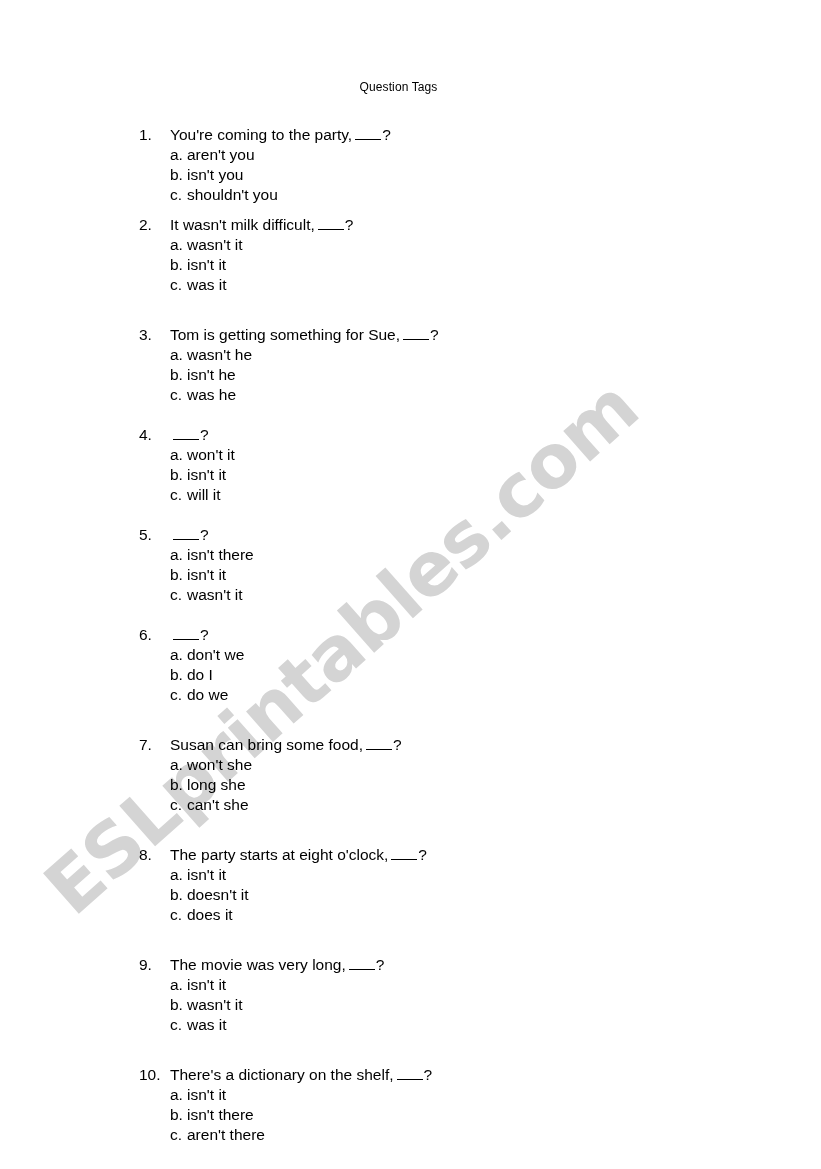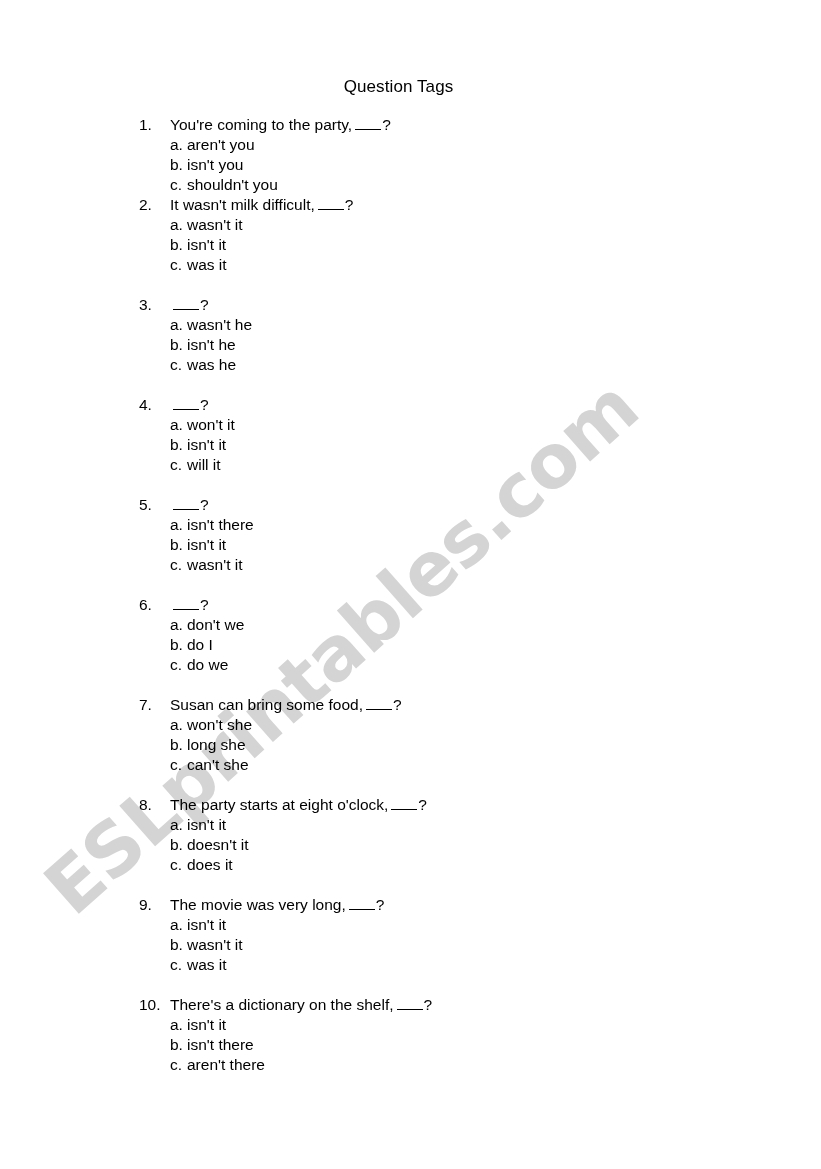--- a/index.html
+++ b/index.html
@@ -52,21 +52,21 @@
   }
 
   #page-title {
     position: absolute;
     left: 0;
     top: 76px;
     width: 821px;
     text-align: center;
     padding-right: 24px;
     box-sizing: border-box;
-    font-size: 17px;
+    font-size: 12px;
     line-height: 22px;
     letter-spacing: 0.1px;
     color: #000;
   }
 
   #question-list {
     position: absolute;
     left: 139px;
     top: 115px;
     width: 600px;
@@ -87,20 +87,21 @@
     white-space: nowrap;
   }
   .q-number {
     display: inline-block;
     width: 31px;
     flex: 0 0 31px;
     text-align: left;
   }
   .q-text {
     display: inline-block;
+    margin-top: 10px;
   }
   .q-blank {
     display: inline-block;
     border-bottom: 1.6px solid #000;
     width: 26px;
     height: 11px;
     margin: 0 1px -1px 3px;
   }
 
   .options {
@@ -177,20 +178,21 @@
           </li>
           <li class="option-item">
             <span class="opt-letter">c.</span>
             <span class="opt-text">was it</span>
           </li>
         </ul>
       </div>
       <div class="question-block spaced">
         <div class="question-line">
           <span class="q-number">3.</span>
+          <span class="q-text">Tom is getting something for Sue, </span>
           <span class="q-blank"></span>
           <span class="q-tail">?</span>
         </div>
         <ul class="options">
           <li class="option-item">
             <span class="opt-letter">a.</span>
             <span class="opt-text">wasn't he</span>
           </li>
           <li class="option-item">
             <span class="opt-letter">b.</span>

